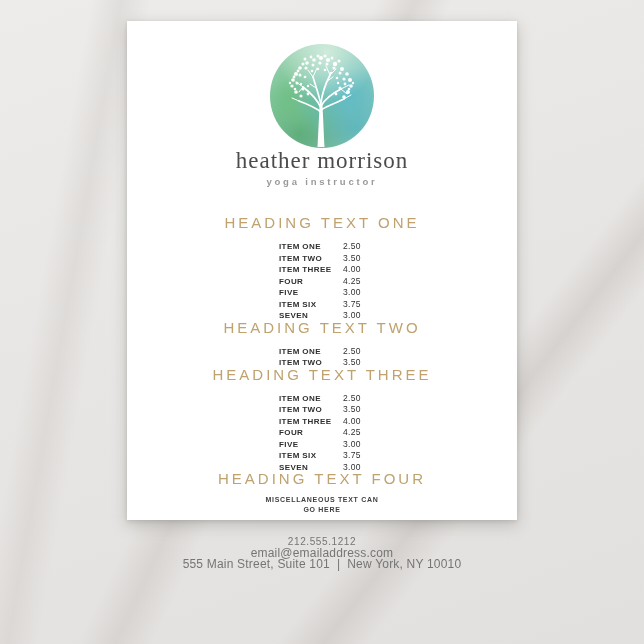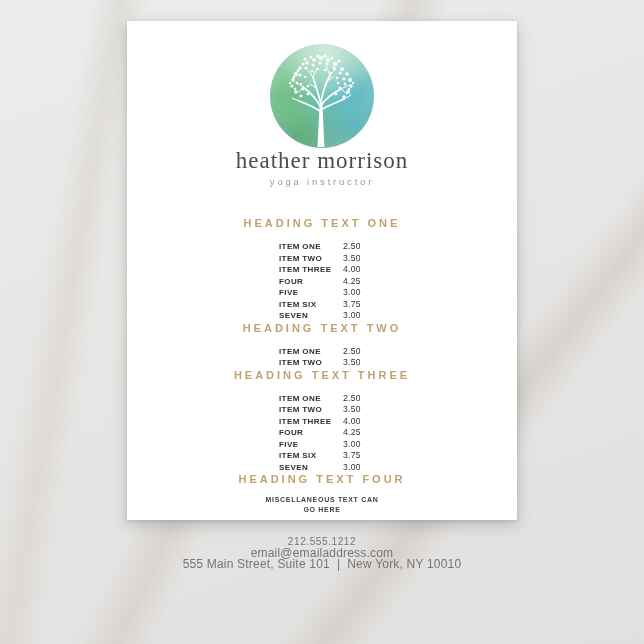--- a/index.html
+++ b/index.html
@@ -29,25 +29,26 @@
       #a6d6c0;
   }
   .logo svg{position:absolute;inset:0;width:104px;height:104px;}
   .brand-name{
     margin-top:1px;font-family:"Liberation Serif",serif;font-size:23px;line-height:24px;
     color:var(--brand_text,#4b4b4b);letter-spacing:1px;
   }
   .brand-tagline{
     margin-top:3px;font-size:9.5px;line-height:11px;letter-spacing:2.8px;
     color:var(--tagline_text,#9a9a9a);
+    font-weight:bold;
   }
   #sections .menu-section{margin-top:0;}
   #sections .menu-section:first-child{margin-top:30px;}
   .heading{
-    margin:0;font-weight:bold;font-size:11px;line-height:12px;letter-spacing:3px;
+    margin:0;font-weight:normal;font-size:15px;line-height:12px;letter-spacing:3px;
     color:var(--heading_gold,#bfa26e);
   }
   .items{width:120px;margin:12px 0 0 152px;}
   .item-row{display:flex;text-align:left;line-height:10.5px;align-items:baseline;}
   .item-label{width:64px;font-size:8px;letter-spacing:.4px;color:var(--item_text,#2f2f2f);font-weight:bold;}
   .item-price{font-size:8.5px;letter-spacing:.3px;color:var(--item_text,#2f2f2f);text-align:right;}
   .note{margin-top:10px;}
   .note-line{font-size:7px;line-height:9.5px;font-weight:bold;letter-spacing:.7px;color:var(--note_text,#3f3f3f);}
   .footer{margin-top:22px;color:var(--footer_text,#757575);}
   .footer-phone{font-size:10px;line-height:12px;letter-spacing:.6px;}

